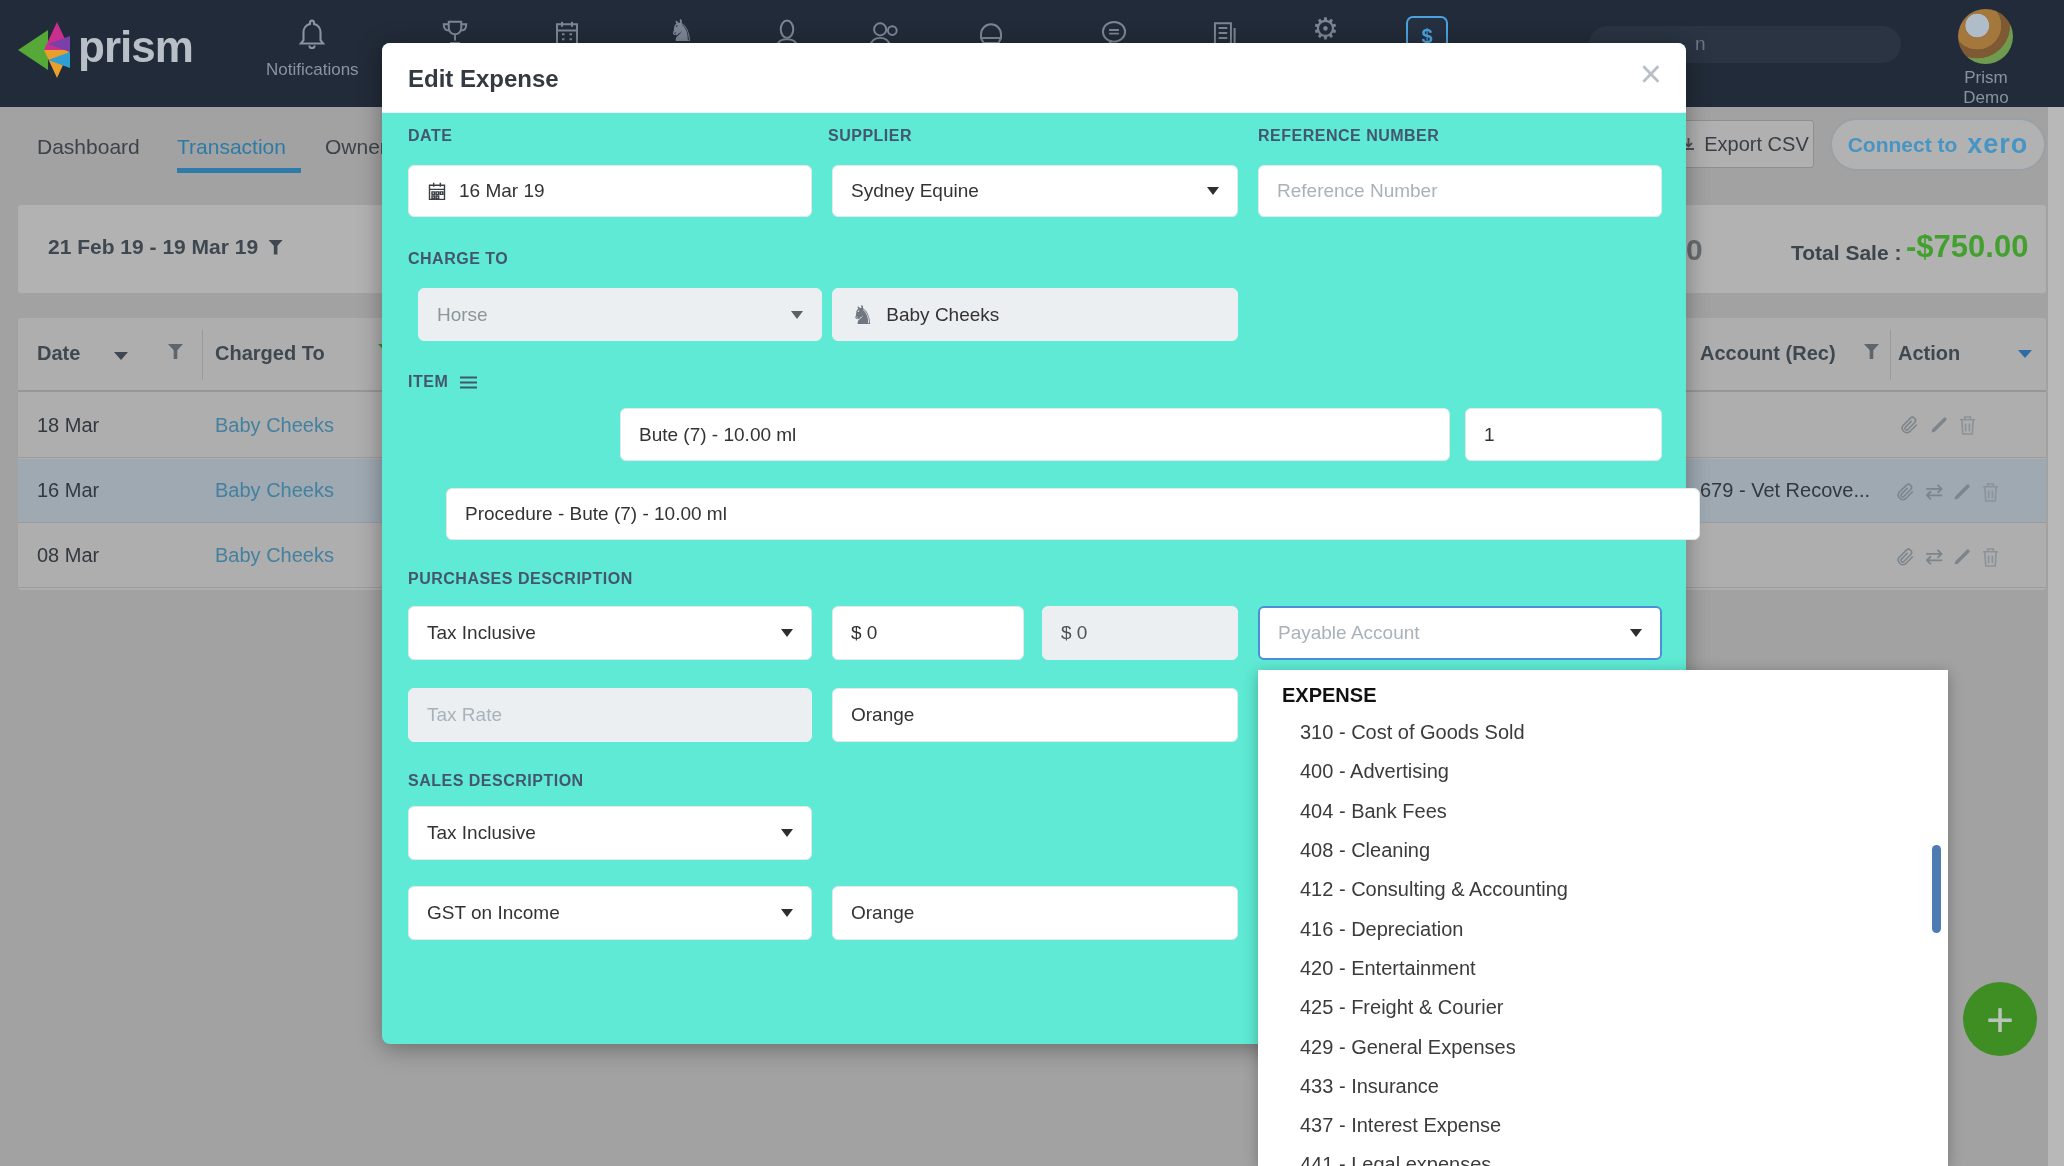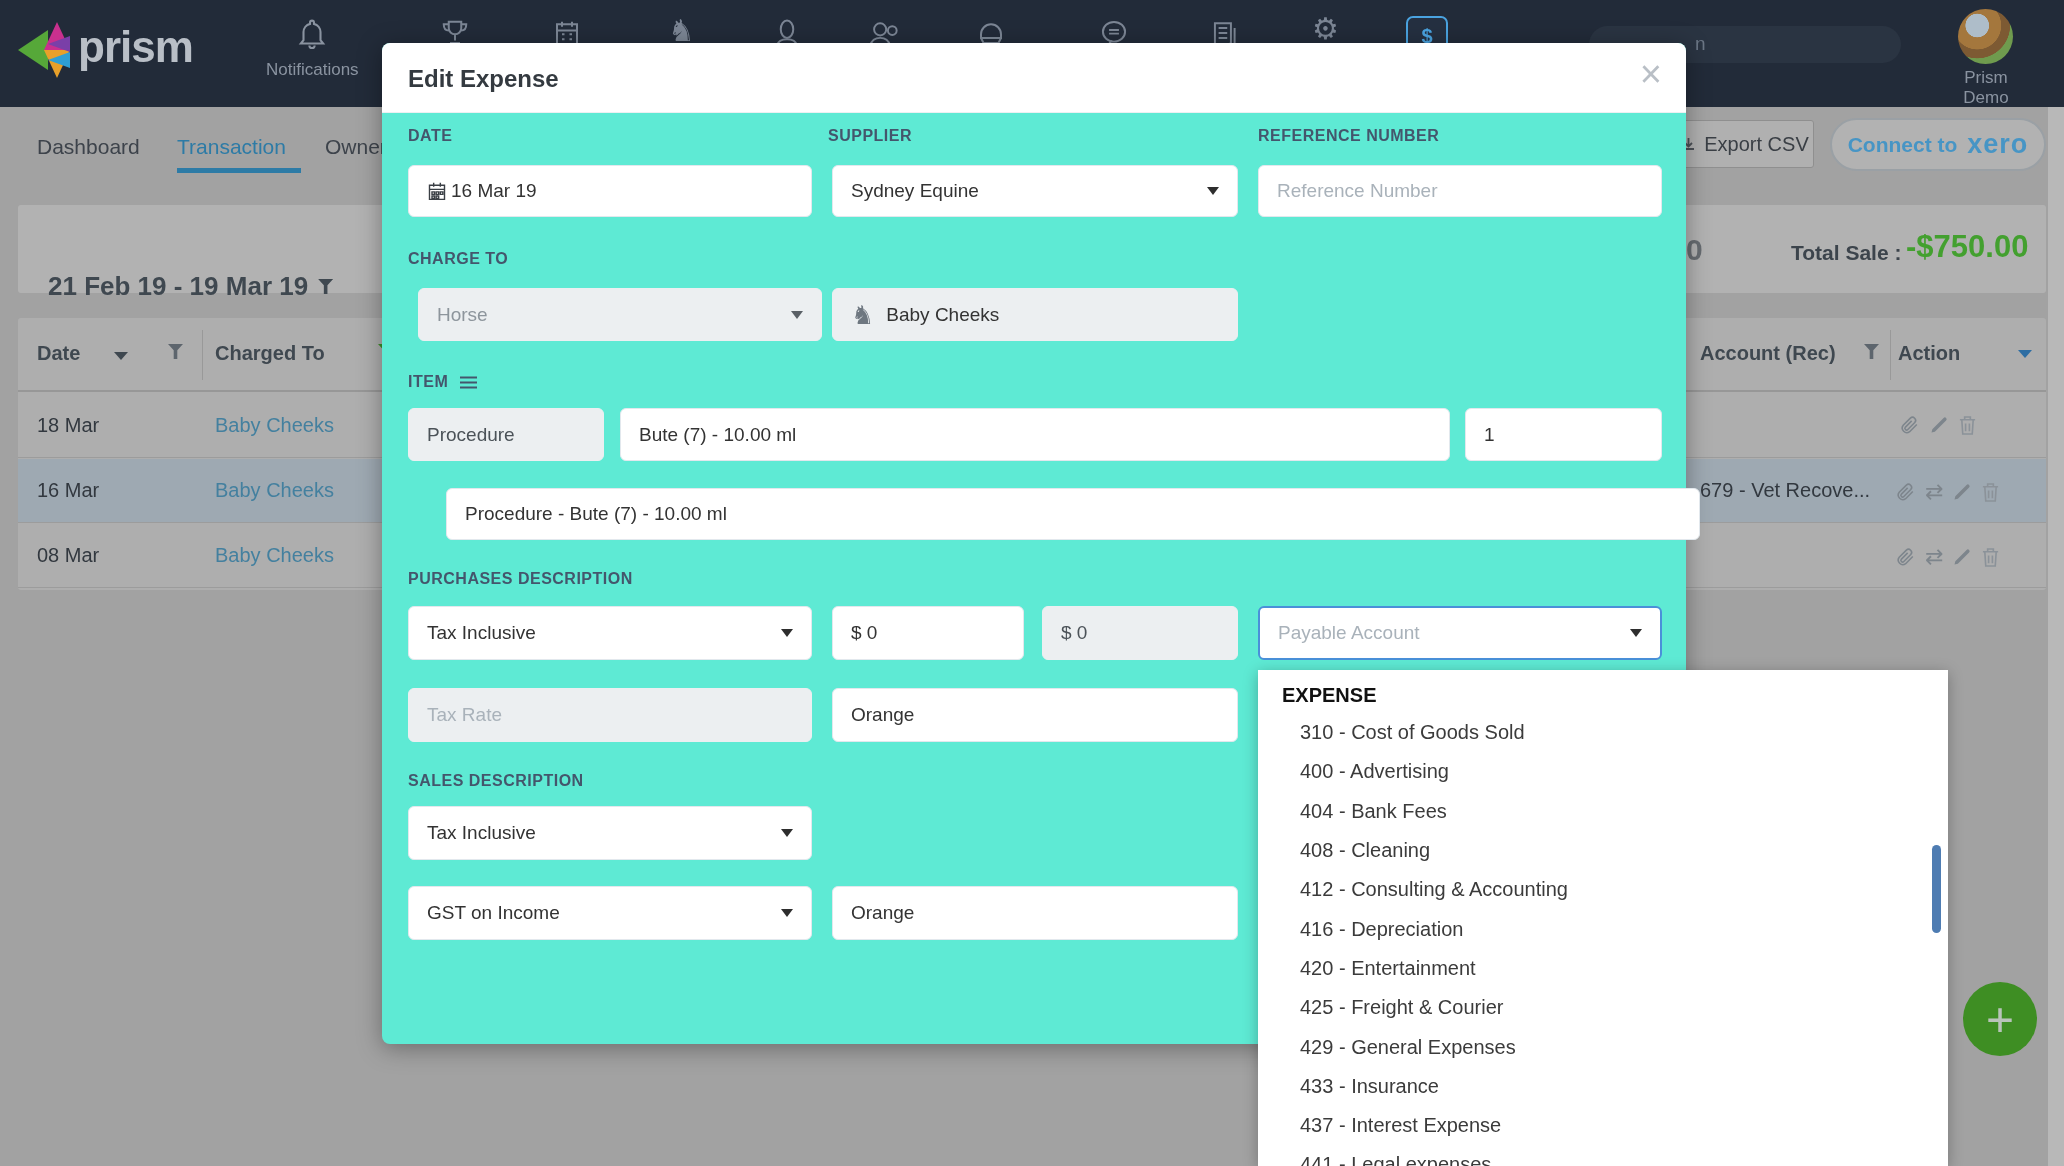--- a/index.html
+++ b/index.html
@@ -78,21 +78,21 @@
         </svg>
     </span>
     <span>Export CSV</span>
   </div>
   <div class="abs btn-xero" style="left:1830px; top:118px; width:216px; height:53px;">
     <span style="font-size:21px; font-weight:bold;">Connect to</span>
     <span style="font-size:27px; font-weight:bold; letter-spacing:1px;">xero</span>
   </div>
 
   <div class="abs panel" style="left:18px; top:205px; width:2028px; height:88px;">
-    <div class="abs" style="left:30px; top:30px; font-size:26px; font-weight:bold; color:#3f4850; display:flex; align-items:center; gap:10px;margin-top:36px;">
+    <div class="abs" style="left:30px; top:30px; font-size:21px; font-weight:bold; color:#3f4850; display:flex; align-items:center; gap:10px;">
       <span>21 Feb 19 - 19 Mar 19</span>
       <span class="funnel" style="background:#3f4850;"></span>
     </div>
     <div class="abs" style="left:1668px; top:28px; font-size:30px; font-weight:bold; color:#676c71;">0</div>
     <div class="abs" style="left:1773px; top:36px; font-size:21px; font-weight:bold; color:#3c444c;">Total Sale :</div>
     <div class="abs" style="left:1888px; top:24px; font-size:31px; font-weight:bold; color:#43a02f;">-$750.00</div>
   </div>
 
   <div class="abs panel" style="left:18px; top:318px; width:2028px; height:272px; background:#aeaeae;">
 
@@ -256,21 +256,21 @@
   <div class="abs modal">
     <div class="modal-head">
       <div class="abs modal-title" style="left:26px; top:22px;">Edit Expense</div>
       <div class="abs" style="right:24px; top:10px; font-size:38px; color:#b9bfc6; cursor:pointer;">×</div>
     </div>
 
     <div class="abs form-label" style="left:26px; top:84px;">DATE</div>
     <div class="abs form-label" style="left:446px; top:84px;">SUPPLIER</div>
     <div class="abs form-label" style="left:876px; top:84px;">REFERENCE NUMBER</div>
 
-    <div class="abs field" style="left:26px; top:122px; width:404px; height:52px; gap:4px;">
+    <div class="abs field" style="left:26px; top:122px; width:404px; height:52px; gap:12px;">
       <span>
         <svg width="20" height="20" viewBox="0 0 24 24">
             <path d="M3 5h18v17H3zM3 10h18M8 2v5M16 2v5M6 13h3v3H6zM11 13h3v3h-3zM16 13h3v3h-3zM6 18h3v3H6zM11 18h3v3h-3z" fill="none" stroke="#3a3f45" stroke-width="1.7"></path>
           </svg>
       </span>
       <span>16 Mar 19</span>
     </div>
     <div class="abs field" style="left:450px; top:122px; width:406px; height:52px;">
       <span>Sydney Equine</span>
       <span class="chev"></span>
@@ -289,23 +289,20 @@
       <span>Baby Cheeks</span>
     </div>
 
     <div class="abs form-label" style="left:26px; top:330px; display:flex; align-items:center; gap:12px;">
       <span>ITEM</span>
       <span>
         <svg width="17" height="13" viewBox="0 0 17 13">
             <path d="M0 1.5h17M0 6.5h17M0 11.5h17" stroke="#44566c" stroke-width="2"></path>
           </svg>
       </span>
-    </div>
-    <div class="abs field field-dis" style="left:26px; top:365px; width:196px; height:53px; color:#4b5258;">
-      <span>Procedure</span>
     </div>
     <div class="abs field" style="left:238px; top:365px; width:830px; height:53px;">
       <span>Bute (7) - 10.00 ml</span>
     </div>
     <div class="abs field" style="left:1083px; top:365px; width:197px; height:53px;">
       <span>1</span>
     </div>
 
     <div class="abs field" style="left:26px; top:445px; width:1254px; height:52px;margin-left:38px;">
       <span>Procedure - Bute (7) - 10.00 ml</span>

